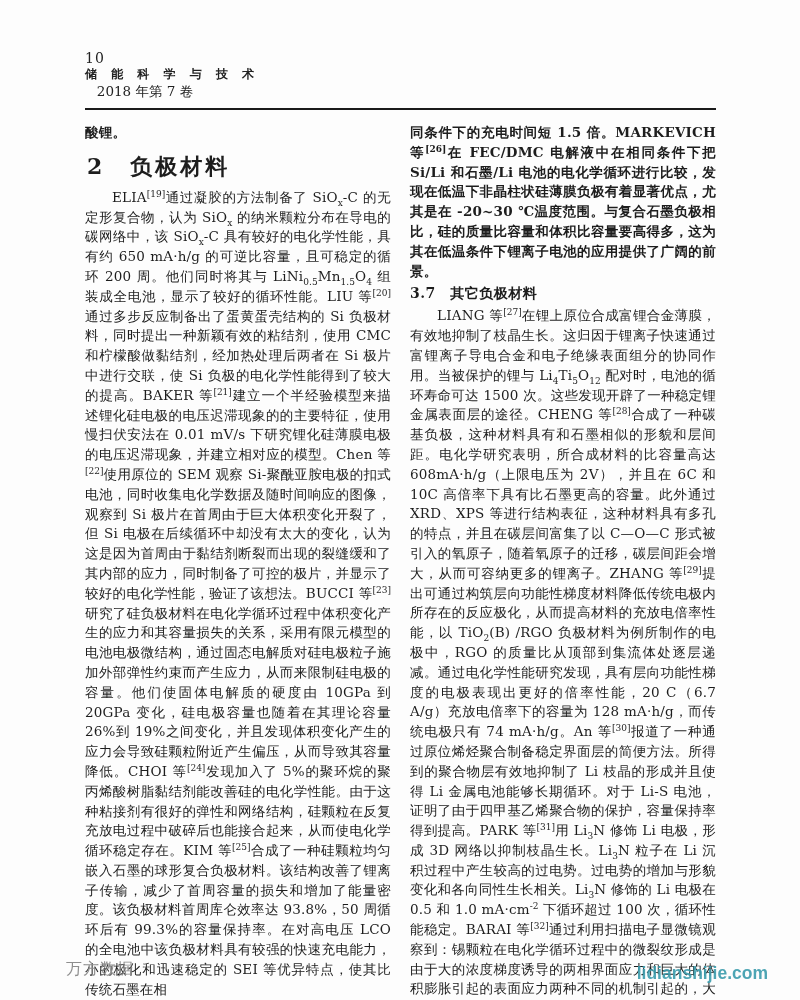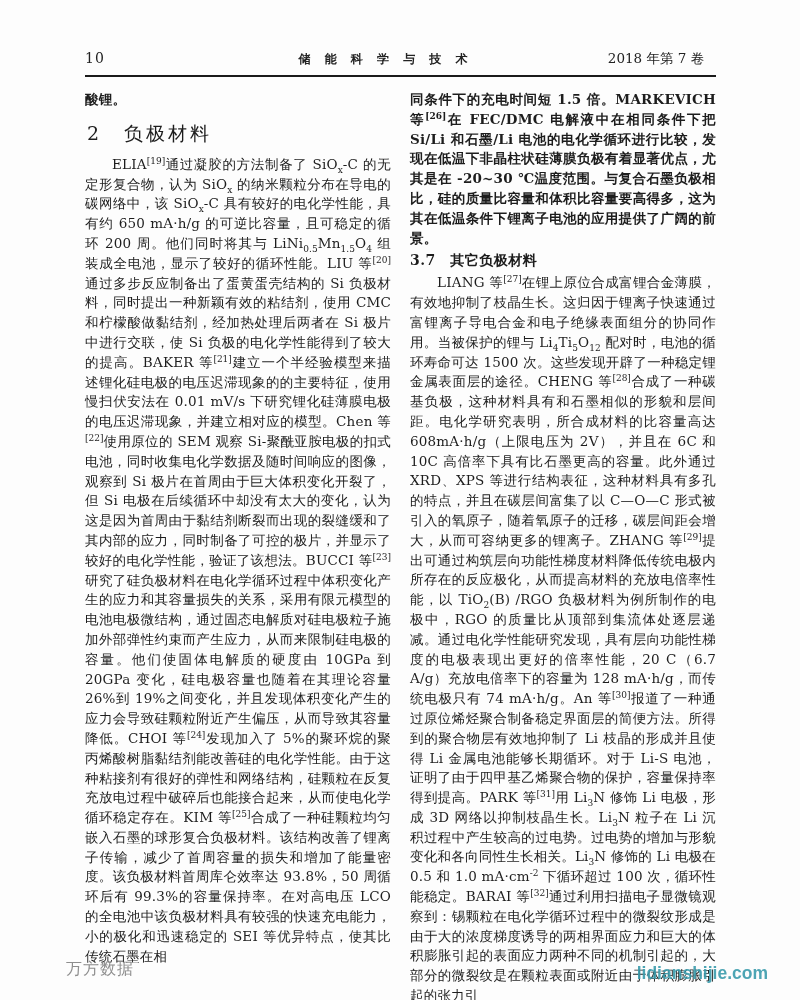--- a/index.html
+++ b/index.html
@@ -22,20 +22,21 @@
     overflow: hidden;
     padding: 50px 84px 0 85px;
   }
   
   .running-head {
     display: flex;
     align-items: baseline;
     justify-content: space-between;
     font-size: 13.5px;
     color: #222;
+    flex-direction: column;
   }
   .running-head .pageno { width: 90px; font-size: 14px; letter-spacing: 1px; }
   .running-head .jtitle {
     flex: 1;
     text-align: center;
     font-weight: 700;
     font-size: 12px;
     letter-spacing: 5px;
   }
   .running-head .vol { width: 120px; text-align: center; font-size: 13.5px; }
@@ -53,22 +54,22 @@
     width: 306px;
     font-size: 13.5px;
     line-height: 19.8px;
     text-align: justify;
     letter-spacing: 0.2px;
   }
   .col p { text-align: justify; }
   p.indent { text-indent: 2em; }
   p.cont { text-indent: 0; font-weight: bold; }
   h1.sec {
-    font-size: 19px;
-    font-weight: 400;
+    font-size: 22px;
+    font-weight: 700;
     letter-spacing: 3px;
     margin: 10px 0 9px 2px;
     line-height: 26px;
   }
   h2.subsec {
     font-size: 14px;
     font-weight: 700;
     letter-spacing: 0.5px;
     margin: 2px 0 2px 0;
     line-height: 21px;

